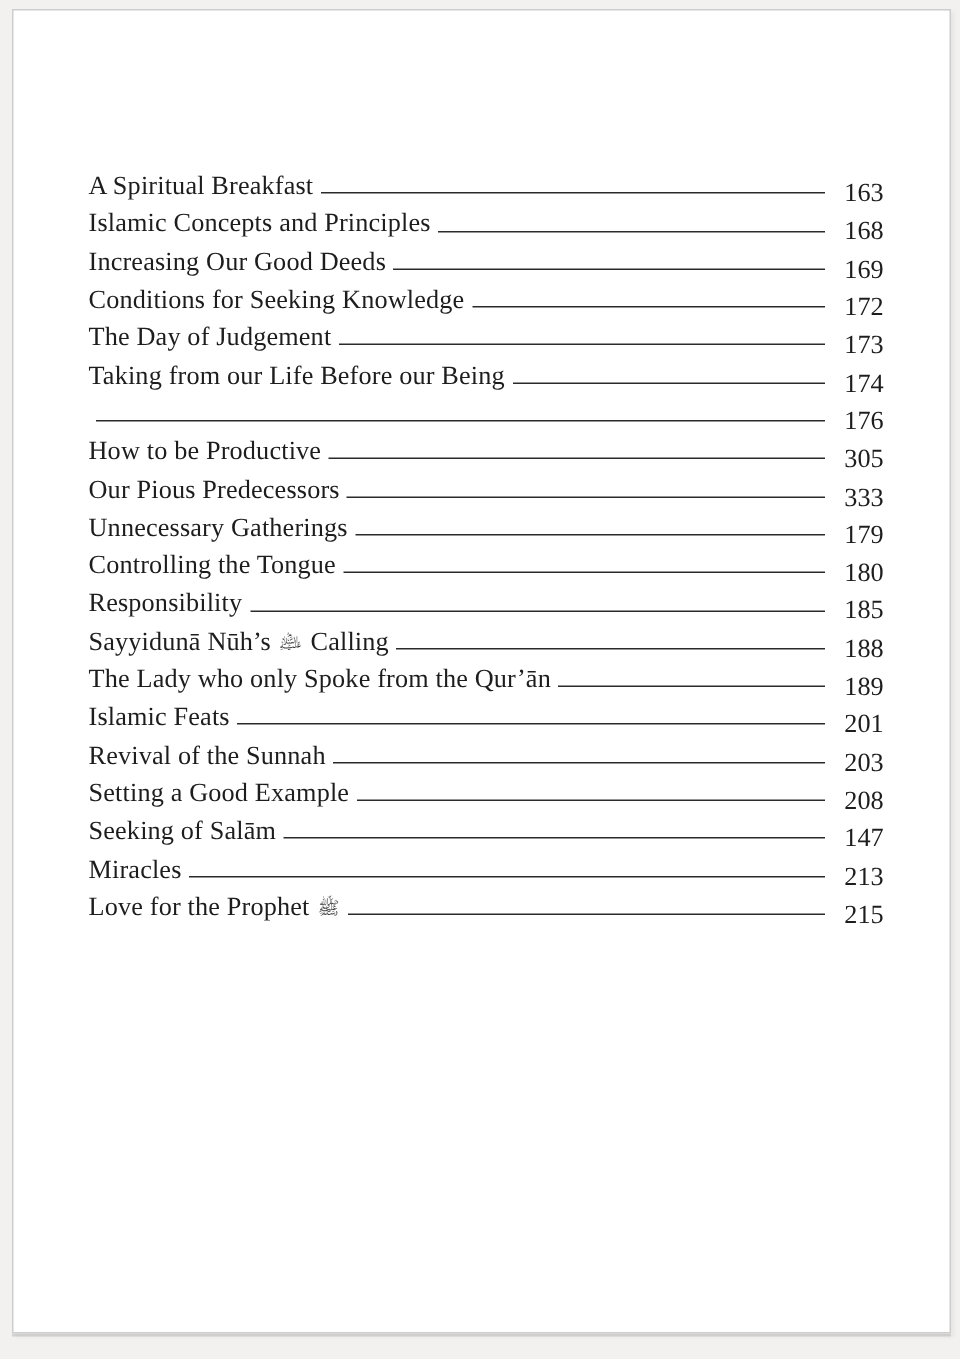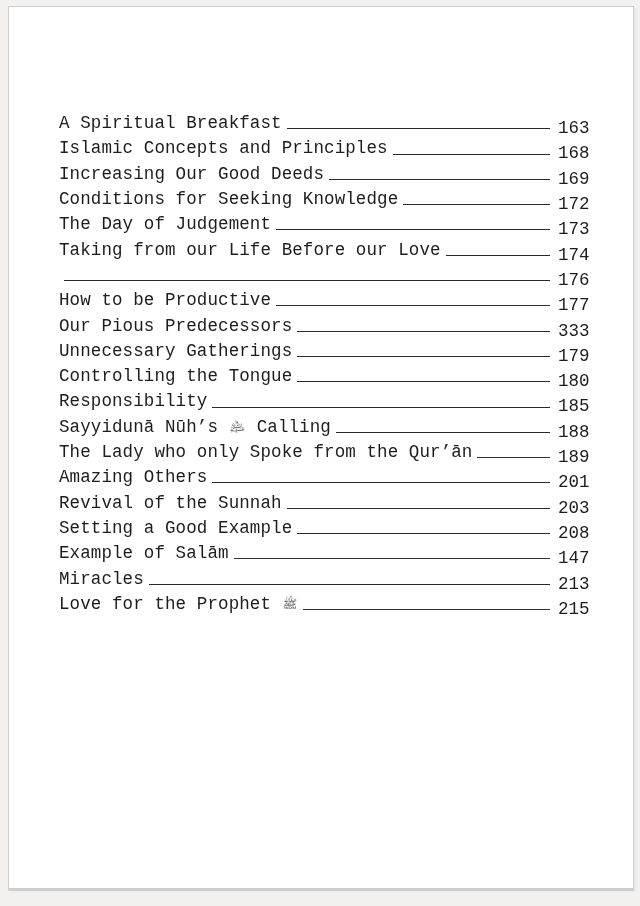--- a/index.html
+++ b/index.html
@@ -14,21 +14,20 @@
     width: 640px;
     height: 906px;
     overflow: hidden;
     background: var(--canvas-bg);
     font-family: "Liberation Serif", "DejaVu Serif", serif;
   }
   .canvas {
     position: relative;
     width: 640px;
     height: 906px;
-    font-family: Liberation Mono, monospace;
   }
   .page {
     position: absolute;
     left: 8px;
     top: 6px;
     width: 626px;
     height: 883px;
     background: var(--page-bg);
     border: 1px solid var(--page-border);
     box-shadow: 0 2px 0 rgba(175,175,175,0.45), 2px 2px 3px rgba(0,0,0,0.05);
@@ -63,21 +62,21 @@
     flex: 1 1 auto;
     border-bottom: 1px solid var(--leader-color);
     margin: 0 8px 4px 5px;
     min-width: 12px;
   }
   .toc-page {
     font-size: 17.5px;
     line-height: 1.15;
     color: var(--text-color);
     min-width: 36px;
-    text-align: left;
+    text-align: center;
     transform: translateY(5px);
   }
 </style>
 </head>
 <body>
 
 <div class="canvas">
   <div class="page">
     <div class="toc">
         <div class="toc-row">
@@ -99,32 +98,32 @@
           <span class="toc-title">Conditions for Seeking Knowledge</span>
           <span class="toc-leader"></span>
           <span class="toc-page">172</span>
         </div>
         <div class="toc-row">
           <span class="toc-title">The Day of Judgement</span>
           <span class="toc-leader"></span>
           <span class="toc-page">173</span>
         </div>
         <div class="toc-row">
-          <span class="toc-title">Taking from our Life Before our Love</span>
+          <span class="toc-title">Taking from our Life Before our Being</span>
           <span class="toc-leader"></span>
           <span class="toc-page">174</span>
         </div>
         <div class="toc-row">
           <span class="toc-leader"></span>
           <span class="toc-page">176</span>
         </div>
         <div class="toc-row">
           <span class="toc-title">How to be Productive</span>
           <span class="toc-leader"></span>
-          <span class="toc-page">177</span>
+          <span class="toc-page">305</span>
         </div>
         <div class="toc-row">
           <span class="toc-title">Our Pious Predecessors</span>
           <span class="toc-leader"></span>
           <span class="toc-page">333</span>
         </div>
         <div class="toc-row">
           <span class="toc-title">Unnecessary Gatherings</span>
           <span class="toc-leader"></span>
           <span class="toc-page">179</span>
@@ -143,36 +142,36 @@
           <span class="toc-title">Sayyidunā Nūh’s <span class="honorific">﵇</span> Calling</span>
           <span class="toc-leader"></span>
           <span class="toc-page">188</span>
         </div>
         <div class="toc-row">
           <span class="toc-title">The Lady who only Spoke from the Qur’ān</span>
           <span class="toc-leader"></span>
           <span class="toc-page">189</span>
         </div>
         <div class="toc-row">
-          <span class="toc-title">Amazing Others</span>
+          <span class="toc-title">Islamic Feats</span>
           <span class="toc-leader"></span>
           <span class="toc-page">201</span>
         </div>
         <div class="toc-row">
           <span class="toc-title">Revival of the Sunnah</span>
           <span class="toc-leader"></span>
           <span class="toc-page">203</span>
         </div>
         <div class="toc-row">
           <span class="toc-title">Setting a Good Example</span>
           <span class="toc-leader"></span>
           <span class="toc-page">208</span>
         </div>
         <div class="toc-row">
-          <span class="toc-title">Example of Salām</span>
+          <span class="toc-title">Seeking of Salām</span>
           <span class="toc-leader"></span>
           <span class="toc-page">147</span>
         </div>
         <div class="toc-row">
           <span class="toc-title">Miracles</span>
           <span class="toc-leader"></span>
           <span class="toc-page">213</span>
         </div>
         <div class="toc-row">
           <span class="toc-title">Love for the Prophet <span class="honorific">ﷺ</span></span>

